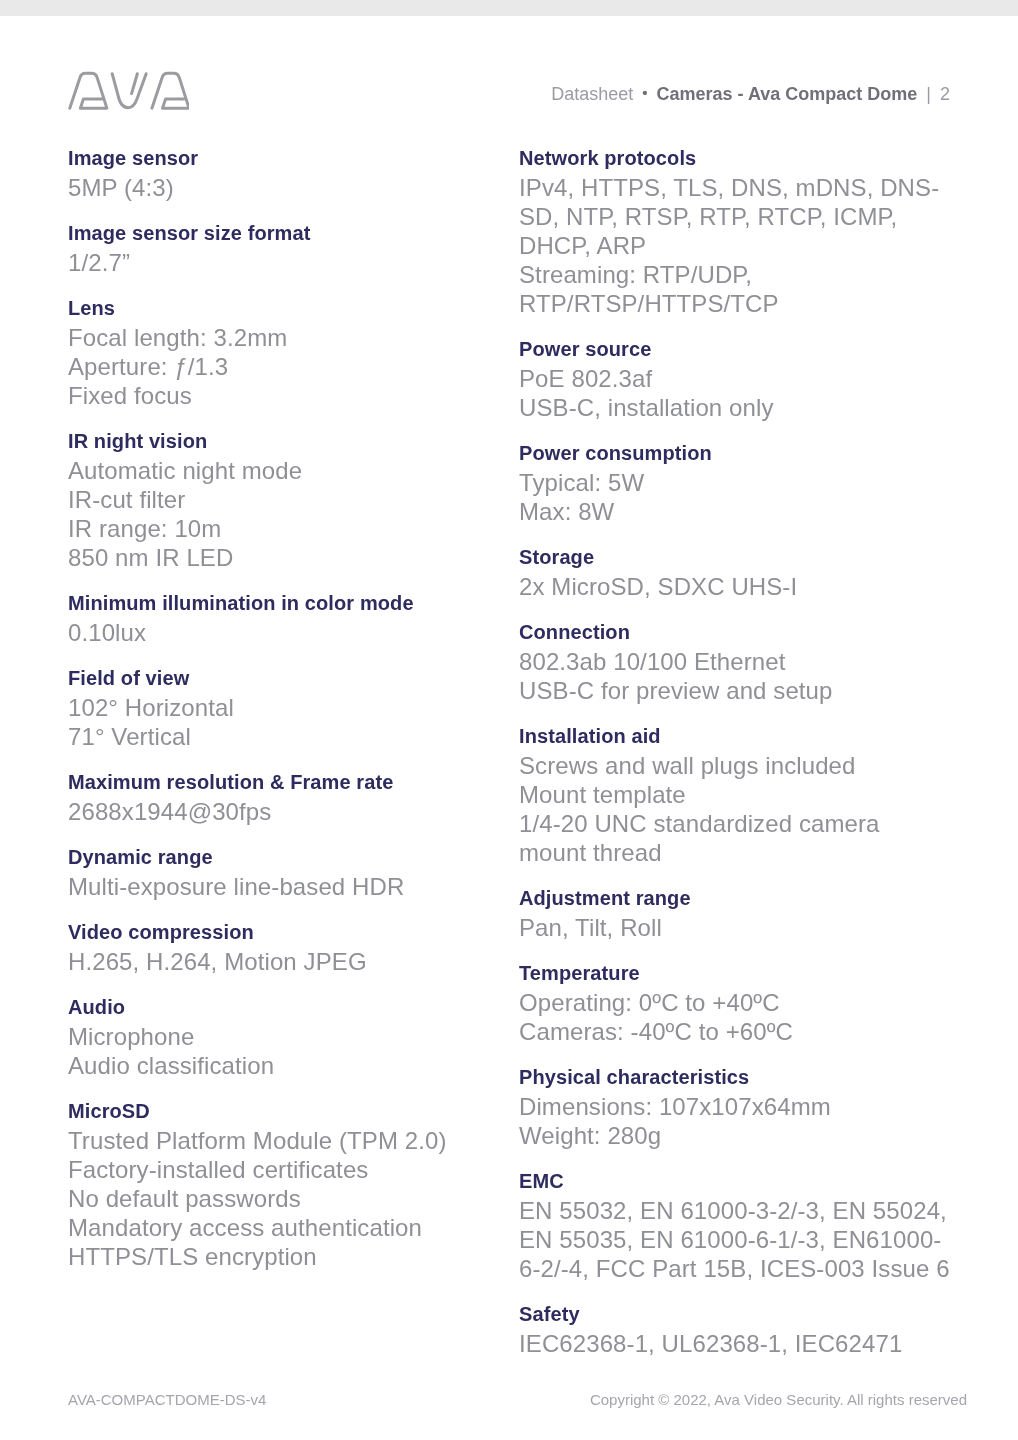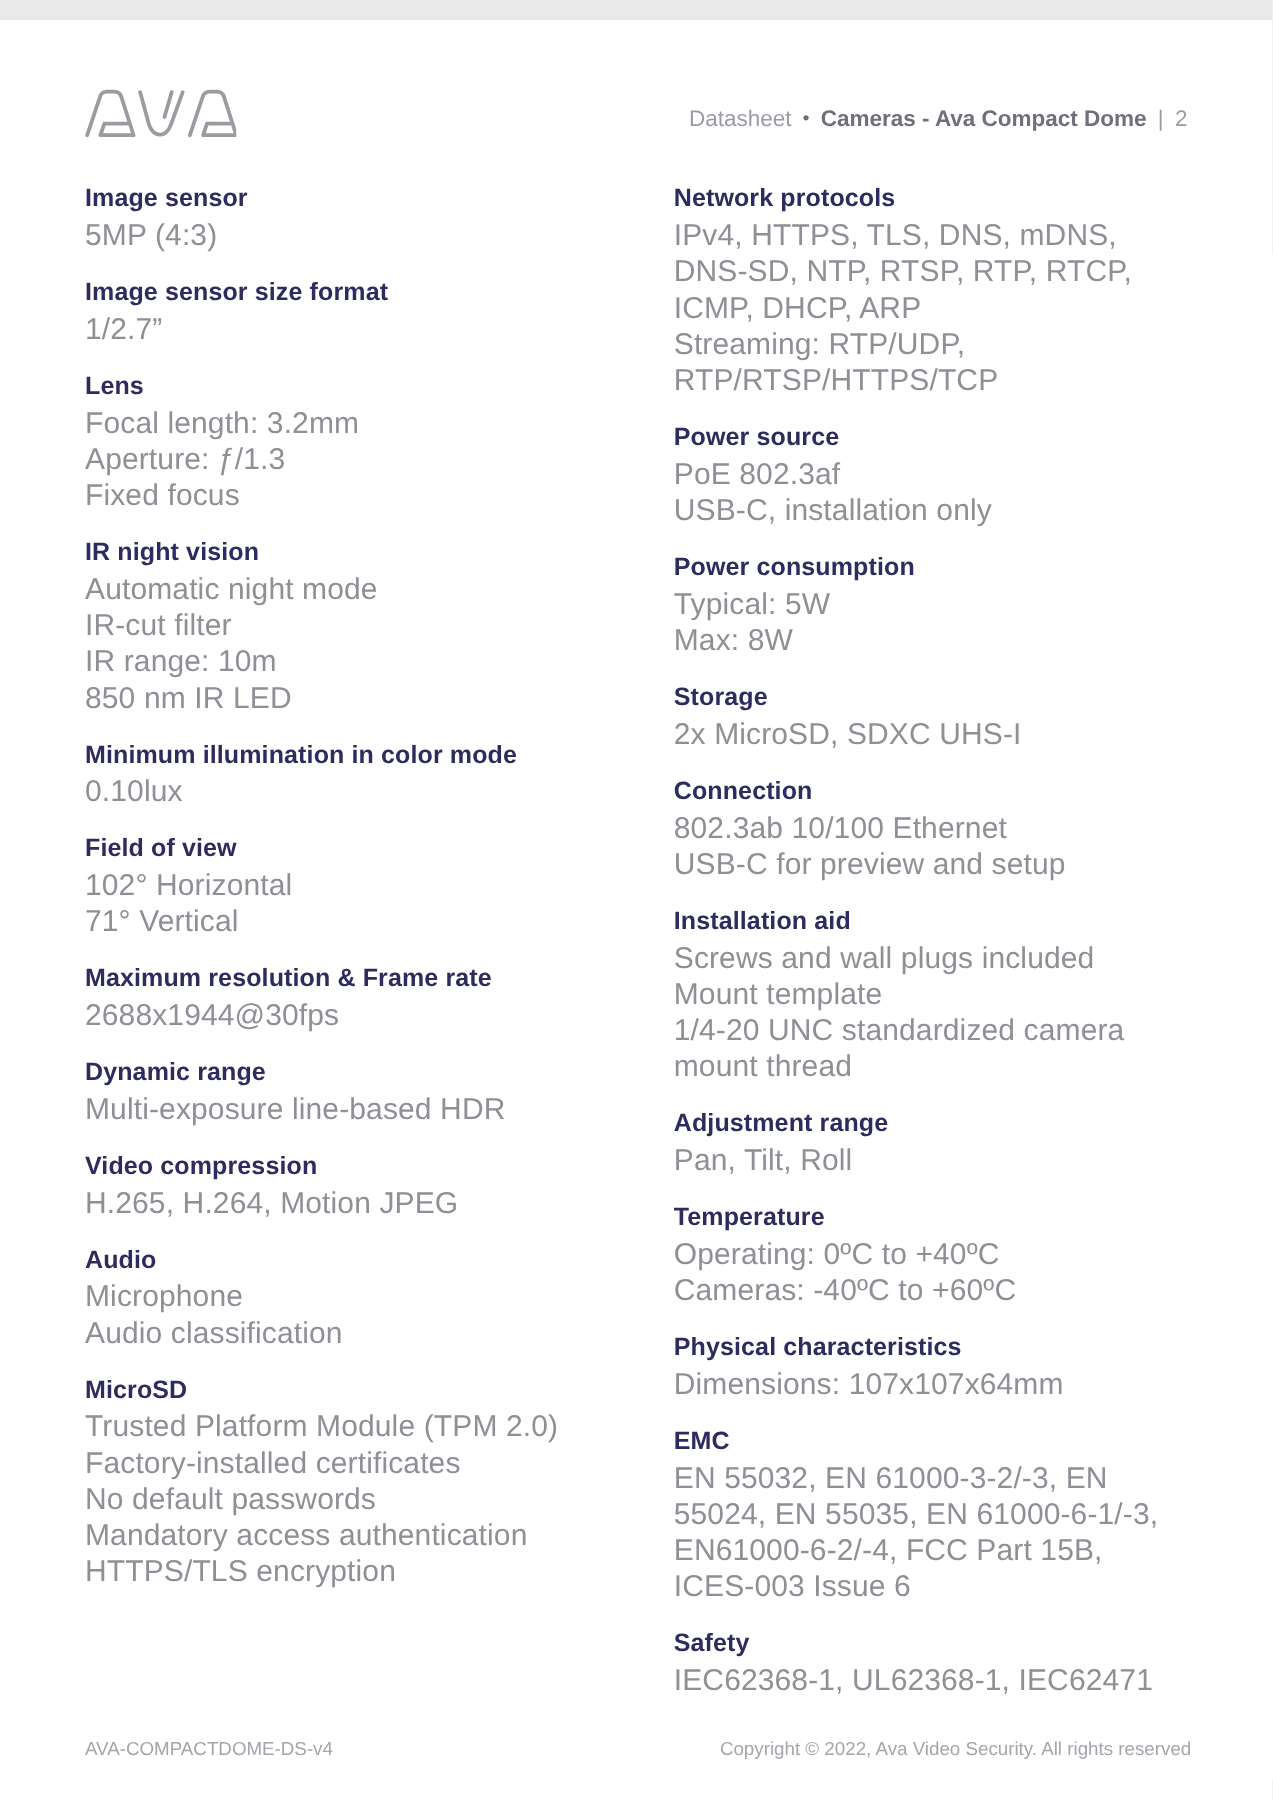--- a/index.html
+++ b/index.html
@@ -37,41 +37,40 @@
     white-space:nowrap;
     margin-top:4px;
   }
   .header-meta .strong{color:var(--strong);font-weight:bold;}
   .header-meta .dot{color:var(--strong);font-weight:bold;font-size:15px;position:relative;top:-2px;}
   .header-meta .pipe{color:var(--muted);}
   .columns{
     display:flex;
     padding:0 68px;
     margin-top:27px;
-    gap:20px;
   }
   .col-left{width:451px;flex:0 0 451px;}
   .col-right{flex:1 1 auto;min-width:0;}
   .spec{margin-bottom:17px;}
   .spec-heading{
     font-size:20px;
     line-height:29px;
     font-weight:bold;
     color:var(--heading);
     letter-spacing:0.1px;
   }
   .spec-line{
     font-size:24px;
     line-height:29px;
     color:var(--body);
     letter-spacing:0.1px;
   }
   .footer{
     position:absolute;
-    left:68px;right:65px;bottom:48px;
+    left:68px;right:51px;bottom:48px;
     display:flex;
     justify-content:space-between;
     align-items:baseline;
     font-size:15px;
     color:var(--footer);
   }
 </style>
 </head>
 <body>
 
@@ -206,20 +205,21 @@
 
   <section class="spec">
     <h3 class="spec-heading">Temperature</h3>
   <div class="spec-line">Operating: 0ºC to +40ºC</div>
           <div class="spec-line">Cameras: -40ºC to +60ºC</div>
         </section>
 
   <section class="spec">
     <h3 class="spec-heading">Physical characteristics</h3>
   <div class="spec-line">Dimensions: 107x107x64mm</div>
+          <div class="spec-line">Weight: 280g</div>
         </section>
 
   <section class="spec">
     <h3 class="spec-heading">EMC</h3>
   <div class="spec-line">EN 55032, EN 61000-3-2/-3, EN 55024, EN 55035, EN 61000-6-1/-3, EN61000-6-2/-4, FCC Part 15B, ICES-003 Issue 6</div>
         </section>
 
   <section class="spec">
     <h3 class="spec-heading">Safety</h3>
   <div class="spec-line">IEC62368-1, UL62368-1, IEC62471</div>

